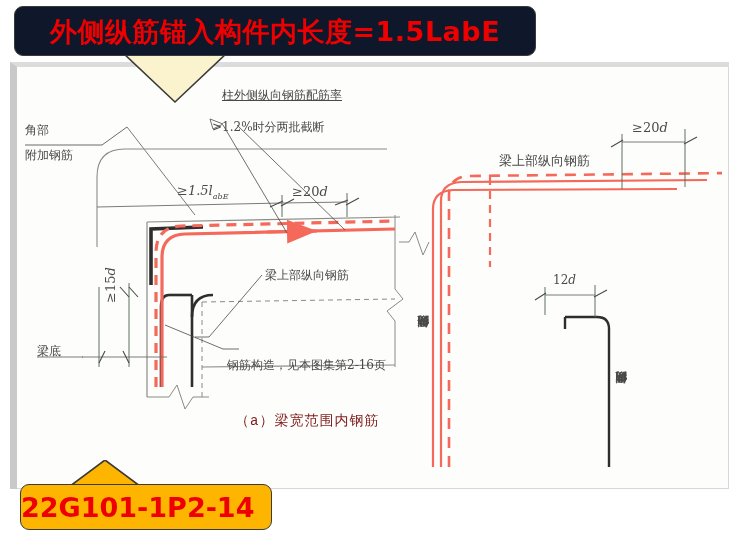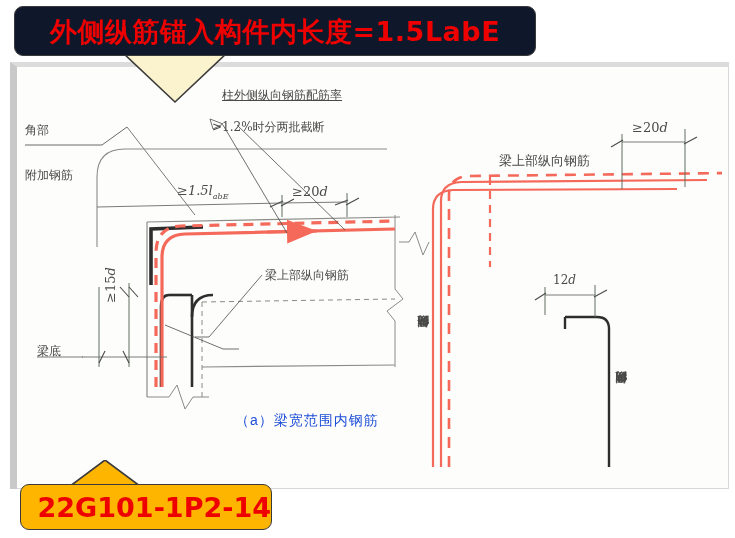--- a/index.html
+++ b/index.html
@@ -23,21 +23,21 @@
     white-space:nowrap;line-height:1;
   }
   .callout-top-tail{
     position:absolute;left:120px;top:52px;width:110px;height:52px;z-index:29;
   }
 
   
   .badge-bottom{
     position:absolute;left:20px;top:484px;width:250px;height:44px;
     background:#fdb500;border:1.6px solid #3a3a3a;border-radius:9px;
-    display:flex;align-items:center;justify-content:flex-end;z-index:30;
+    display:flex;align-items:center;justify-content:flex-start;z-index:30;
   }
   .badge-bottom-text{
     color:#ee0000;font-size:27px;font-weight:bold;white-space:nowrap;line-height:1;
   }
   .badge-bottom-tail{
     position:absolute;left:60px;top:460px;width:90px;height:34px;z-index:29;
   }
 
   
   .panel{
@@ -59,22 +59,22 @@
   }
   .lbl-it{font-style:italic;font-family:"DejaVu Serif","Liberation Serif",serif;}
   .vert{
     writing-mode:vertical-rl;transform:rotate(180deg);
     transform-origin:center;
   }
   .rot90{
     transform:rotate(-90deg);transform-origin:left top;white-space:nowrap;
   }
   .cap{
-    position:absolute;color:#1d4ed8;
-    font-family:Liberation Sans, sans-serif;
+    position:absolute;color:#7f1d1d;
+    font-family:Liberation Mono, monospace;
     font-size:14px;white-space:nowrap;letter-spacing:1px;
   }
   sub{font-size:8px;}
 </style>
 </head>
 <body>
 
 <div id="root">
 
   <div class="panel">
@@ -179,41 +179,42 @@
         <line x1="528" y1="220" x2="528" y2="248" stroke="#5f6f5f" stroke-width="1"></line>
         <line x1="578" y1="218" x2="578" y2="250" stroke="#5f6f5f" stroke-width="1"></line>
         <line x1="518" y1="233" x2="529" y2="226" stroke="#4a4a48" stroke-width="1.1"></line>
         <line x1="590" y1="223" x2="577" y2="230" stroke="#4a4a48" stroke-width="1.1"></line>
 
         <line x1="382" y1="175" x2="392" y2="175" stroke="#8a8a86" stroke-width="1"></line>
         <path d="M392,175 L398,165 L406,188 L412,175" fill="none" stroke="#8a8a86" stroke-width="1"></path>
       </svg>
 
       <div class="lbl" style="left:8px;top:55px;">角部</div>
-      <div class="lbl" style="left:8px;top:80px;margin-top:20px;">附加钢筋</div>
+      <div class="lbl" style="left:8px;top:80px;">附加钢筋</div>
 
       <div class="lbl" style="left:20px;top:276px;">梁底</div>
 
       <div class="lbl lbl-it" style="left:128px;top:115px;font-size:13px;margin-left:32px;">
         <span>≥1.5</span><i>l</i><sub>abE</sub>
       </div>
 
       <div class="lbl" style="left:275px;top:116px;font-size:13px;">
         <span>≥20</span><i>d</i>
       </div>
 
       <div class="lbl" style="left:85px;top:236px;font-size:13px;">
         <span class="rot90" style="display:inline-block;"><span>≥15</span><i>d</i></span>
       </div>
 
       <div class="lbl" style="left:205px;top:20px;text-decoration:underline;">柱外侧纵向钢筋配筋率</div>
       <div class="lbl" style="left:195px;top:52px;">&gt;1.2%时分两批截断</div>
 
       <div class="lbl" style="left:248px;top:200px;">梁上部纵向钢筋</div>
 
+      <div class="lbl" style="left:210px;top:290px;">钢筋构造，见本图集第2-16页</div>
 
       <div class="lbl vert" style="left:398px;top:140px;height:130px;">柱外侧纵向钢筋</div>
 
       <div class="lbl vert" style="left:596px;top:196px;height:130px;">柱内侧纵向钢筋</div>
 
       <div class="lbl" style="left:482px;top:85px;font-size:13px;">梁上部纵向钢筋</div>
 
       <div class="lbl" style="left:615px;top:52px;font-size:13px;">
         <span>≥20</span><i>d</i>
       </div>

